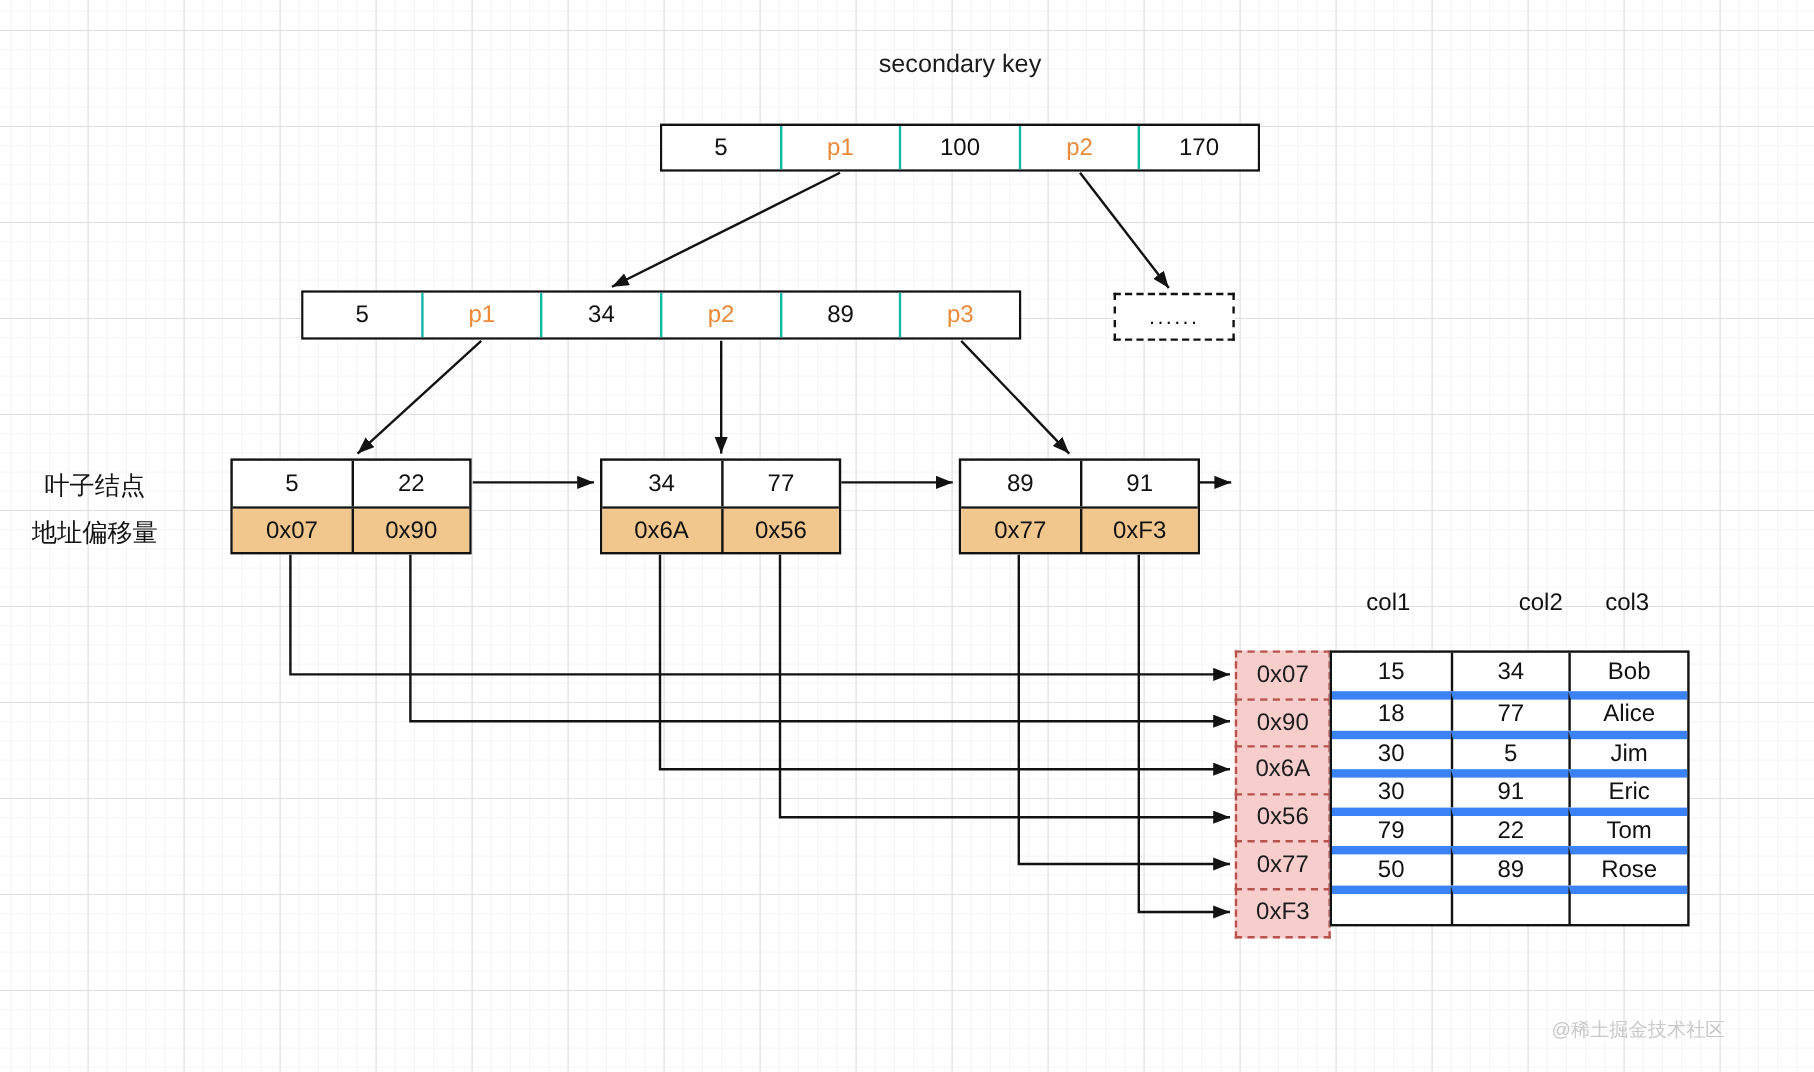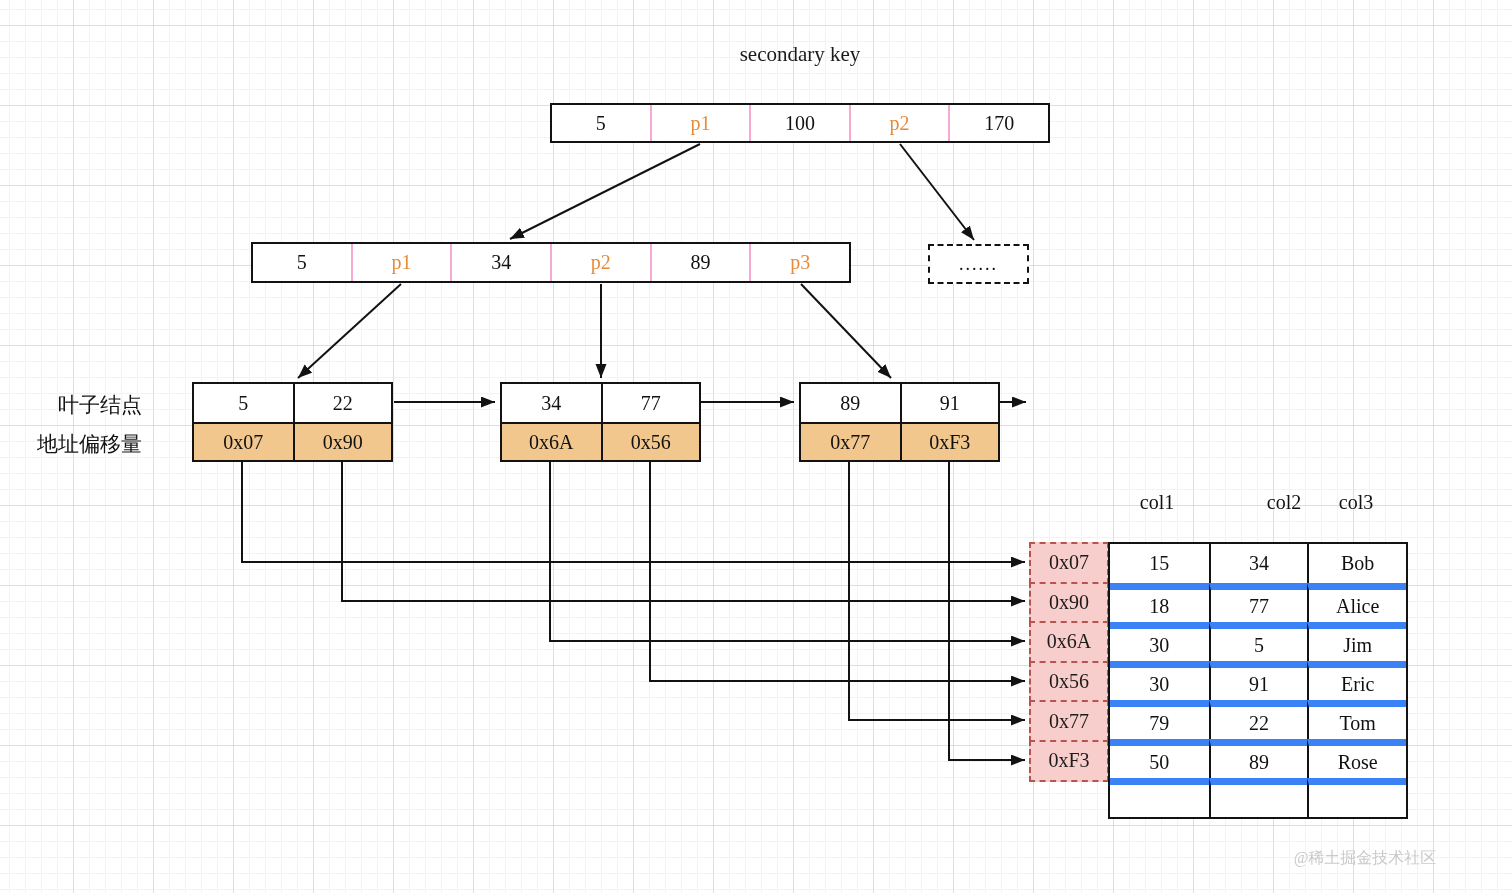--- a/index.html
+++ b/index.html
@@ -11,34 +11,34 @@
     background-color: #ffffff;
     background-image:
       linear-gradient(#dedede 1px, transparent 1px),
       linear-gradient(90deg, #dedede 1px, transparent 1px),
       linear-gradient(#f3f3f3 1px, transparent 1px),
       linear-gradient(90deg, #f3f3f3 1px, transparent 1px);
     background-size: 80px 80px, 80px 80px, 16px 16px, 16px 16px;
     background-position: 0 25px, 73px 0, 0 9px, 9px 0;
   }
 
-  .abs { position: absolute; font-family: Liberation Serif, serif; }
+  .abs { position: absolute; }
 
   .diagram-title {
     left: 650px; top: 42px; width: 300px; text-align: center;
     font-size: 21px; color: #1a1a1a; z-index: 3;
   }
 
   
   .node {
     display: flex; border: 2px solid #121212; background: #fff; z-index: 2;
   }
   .node .cell {
     flex: 1; display: flex; align-items: center; justify-content: center;
-    font-size: 20px; border-left: 2px solid #f9a8d4; background: #fff;
+    font-size: 20px; border-left: 2px solid #14b8a6; background: #fff;
   }
   .node .cell:first-child { border-left: none; }
   .cell.pointer { color: var(--pointer-color, #e98a38); }
 
   .root-node   { left: 550px; top: 103px; width: 500px; height: 40px; }
   .internal-node { left: 251px; top: 242px; width: 600px; height: 41px; }
 
   .dashed-node {
     left: 928px; top: 244px; width: 101px; height: 40px;
     border: 2px dashed #121212; background: #fff; z-index: 2;
@@ -56,21 +56,21 @@
     width: 50%; display: flex; align-items: center; justify-content: center;
     font-size: 20px; border-left: 2px solid #121212;
   }
   .leaf-row .cell:first-child { border-left: none; }
   .leaf-row.addr-row .cell { background: var(--leaf-addr-fill, #f2c78e); }
   .leaf-1 { left: 192px; }
   .leaf-2 { left: 500px; }
   .leaf-3 { left: 799px; }
 
   .side-label {
-    left: 16px; width: 126px; text-align: right; font-size: 21px; z-index: 3; color:#131313;
+    left: 16px; width: 126px; text-align: center; font-size: 21px; z-index: 3; color:#131313;
   }
   .side-label.l1 { top: 391px; }
   .side-label.l2 { top: 430px; }
 
   
   .col-header {
     top: 491px; width: 100px; text-align: center; font-size: 20px; z-index: 3;
   }
   .col-header.h1 { left: 1107px; }
   .col-header.h2 { left: 1234px; }
@@ -85,21 +85,21 @@
     height: 41.6px; margin-top: -2px;
     border: 2px dashed var(--table-addr-border, #b85450);
     background: var(--table-addr-fill, #f8cecc);
     display: flex; align-items: center; justify-content: center;
     font-size: 20px; color: #1c1c1c;
   }
   .addr-col .addr-cell:first-child { margin-top: 0; }
 
   
   .data-table {
-    left: 1108px; top: 542px; width: 300px; height: 277px;
+    left: 1108px; top: 542px; width: 300px; height: 230px;
     border: 2px solid #121212; background: #fff; z-index: 2;
     display: grid; grid-template-columns: repeat(3, 1fr);
     grid-template-rows: repeat(7, 1fr);
   }
   .data-table .tcell {
     display: flex; align-items: center; justify-content: center;
     font-size: 20px; border-left: 2px solid #121212; border-top: 7px solid #3b82f6;
   }
   .data-table .tcell.c0 { border-left: none; }
   .data-table .tcell.r0 { border-top: none; }

